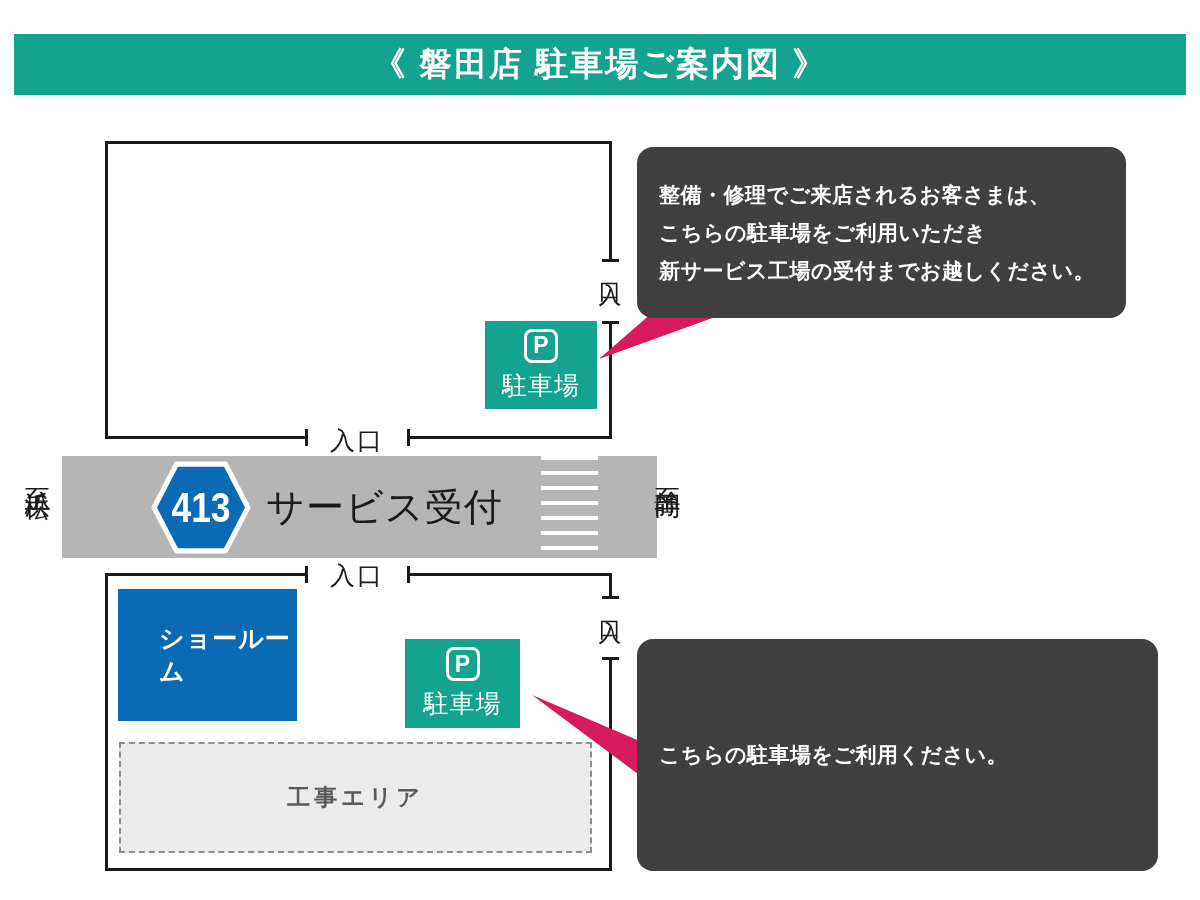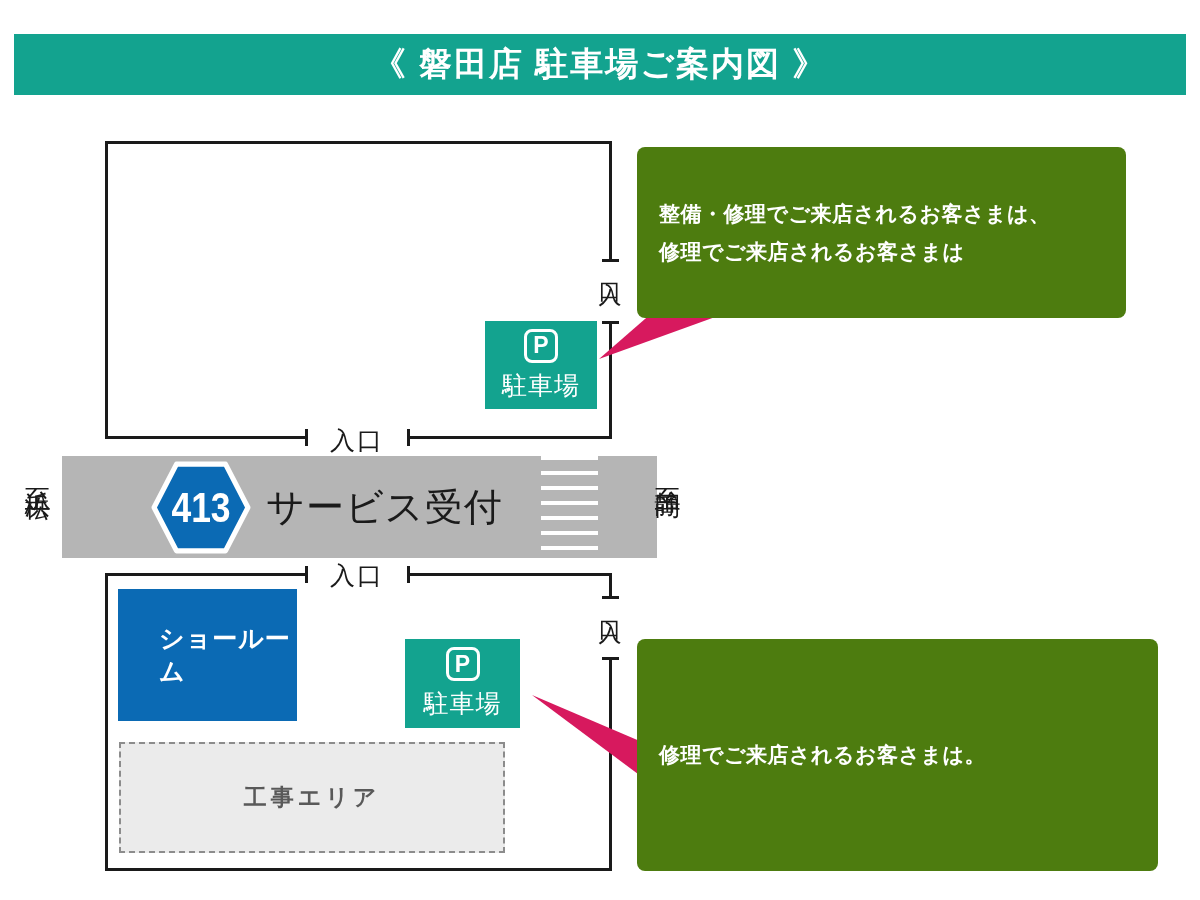--- a/index.html
+++ b/index.html
@@ -50,28 +50,28 @@
                background: repeating-linear-gradient(to bottom, #ffffff 0px 4px, #B5B5B5 4px 15px); }
   .road-name { position: absolute; left: 266px; top: 440px; height: 102px; line-height: 102px;
                color: #1A1A1A; font-size: 38px; letter-spacing: 1px; }
   .dir { position: absolute; top: 452px; width: 30px; color: #1A1A1A; font-size: 26px;
          writing-mode: vertical-rl; text-orientation: upright; letter-spacing: 3px; }
   .dir-left { left: 26px; }
   .dir-right { left: 656px; }
   .route-sign { position: absolute; left: 151px; top: 444px; }
 
   
-  .construction { position: absolute; left: 119px; top: 726px; width: 386px; height: 111px;
+  .construction { position: absolute; left: 119px; top: 726px; width: 473px; height: 111px;
                   background: #EBEBEB; border: 2px dashed #8C8C8C;
                   display: flex; flex-direction: column; align-items: center; justify-content: center; gap: 14px; }
   .construction .c-title { color: #595959; font-size: 23px; font-weight: bold; letter-spacing: 4px; }
   .construction .c-sub { color: #757575; font-size: 20px; font-weight: 600; letter-spacing: 1px; }
 
   
-  .callout { position: absolute; background: #4d7c0f; border-radius: 8px;
+  .callout { position: absolute; background: #404040; border-radius: 16px;
              display: flex; flex-direction: column; justify-content: center; padding: 0 22px; }
   .callout .line { color: #ffffff; font-size: 21px; font-weight: bold; line-height: 38px;
                    letter-spacing: 0.5px; white-space: pre; }
   .callout-top { left: 637px; top: 131px; width: 489px; height: 171px; }
   .callout-bottom { left: 637px; top: 623px; width: 521px; height: 232px; }
   .tail { position: absolute; }
   .tail polygon { fill: #D7195E; }
 </style>
 </head>
 <body>
@@ -101,21 +101,22 @@
   </div>
 
   <div class="ent-h" style="left:307px; top:408px;">入口</div>
   <div class="ent-v" style="left:597px; top:248px; height:58px;">入口</div>
 
   <svg class="tail" style="left:594px; top:290px;" width="140" height="58" viewBox="0 0 140 58">
     <polygon points="5,53 59,6 135,6"></polygon>
   </svg>
   <div class="callout callout-top">
     <div class="line">整備・修理でご来店されるお客さまは、</div>
-    <div class="line">修理でご来店されるお客さまは</div>
+    <div class="line">こちらの駐車場をご利用いただき</div>
+    <div class="line">新サービス工場の受付までお越しください。</div>
   </div>
 
   <div class="road"></div>
   <div class="crosswalk"></div>
   <svg class="route-sign" width="100" height="95" viewBox="0 0 98 93">
     <polygon points="3,46.5 25,4 73,4 95,46.5 73,89 25,89" fill="#0B6AB4" stroke="#ffffff" stroke-width="5" stroke-linejoin="round"></polygon>
     <text x="49" y="61" text-anchor="middle" font-size="42" font-weight="bold" fill="#ffffff" textLength="58" lengthAdjust="spacingAndGlyphs">413</text>
   </svg>
   <div class="road-name">サービス受付</div>
   <div class="dir dir-left">至浜松</div>
@@ -146,16 +147,16 @@
     <div class="c-title">工事エリア</div>
   </div>
 
   <div class="ent-h" style="left:307px; top:543px;">入口</div>
   <div class="ent-v" style="left:597px; top:586px; height:56px;">入口</div>
 
   <svg class="tail" style="left:526px; top:672px;" width="122" height="92" viewBox="0 0 122 92">
     <polygon points="6,7 116,54 116,89"></polygon>
   </svg>
   <div class="callout callout-bottom">
-    <div class="line">修理でご来店されるお客さまは。</div>
+    <div class="line">こちらの駐車場をご利用ください。</div>
   </div>
 
 </div>
 
 </body></html>

